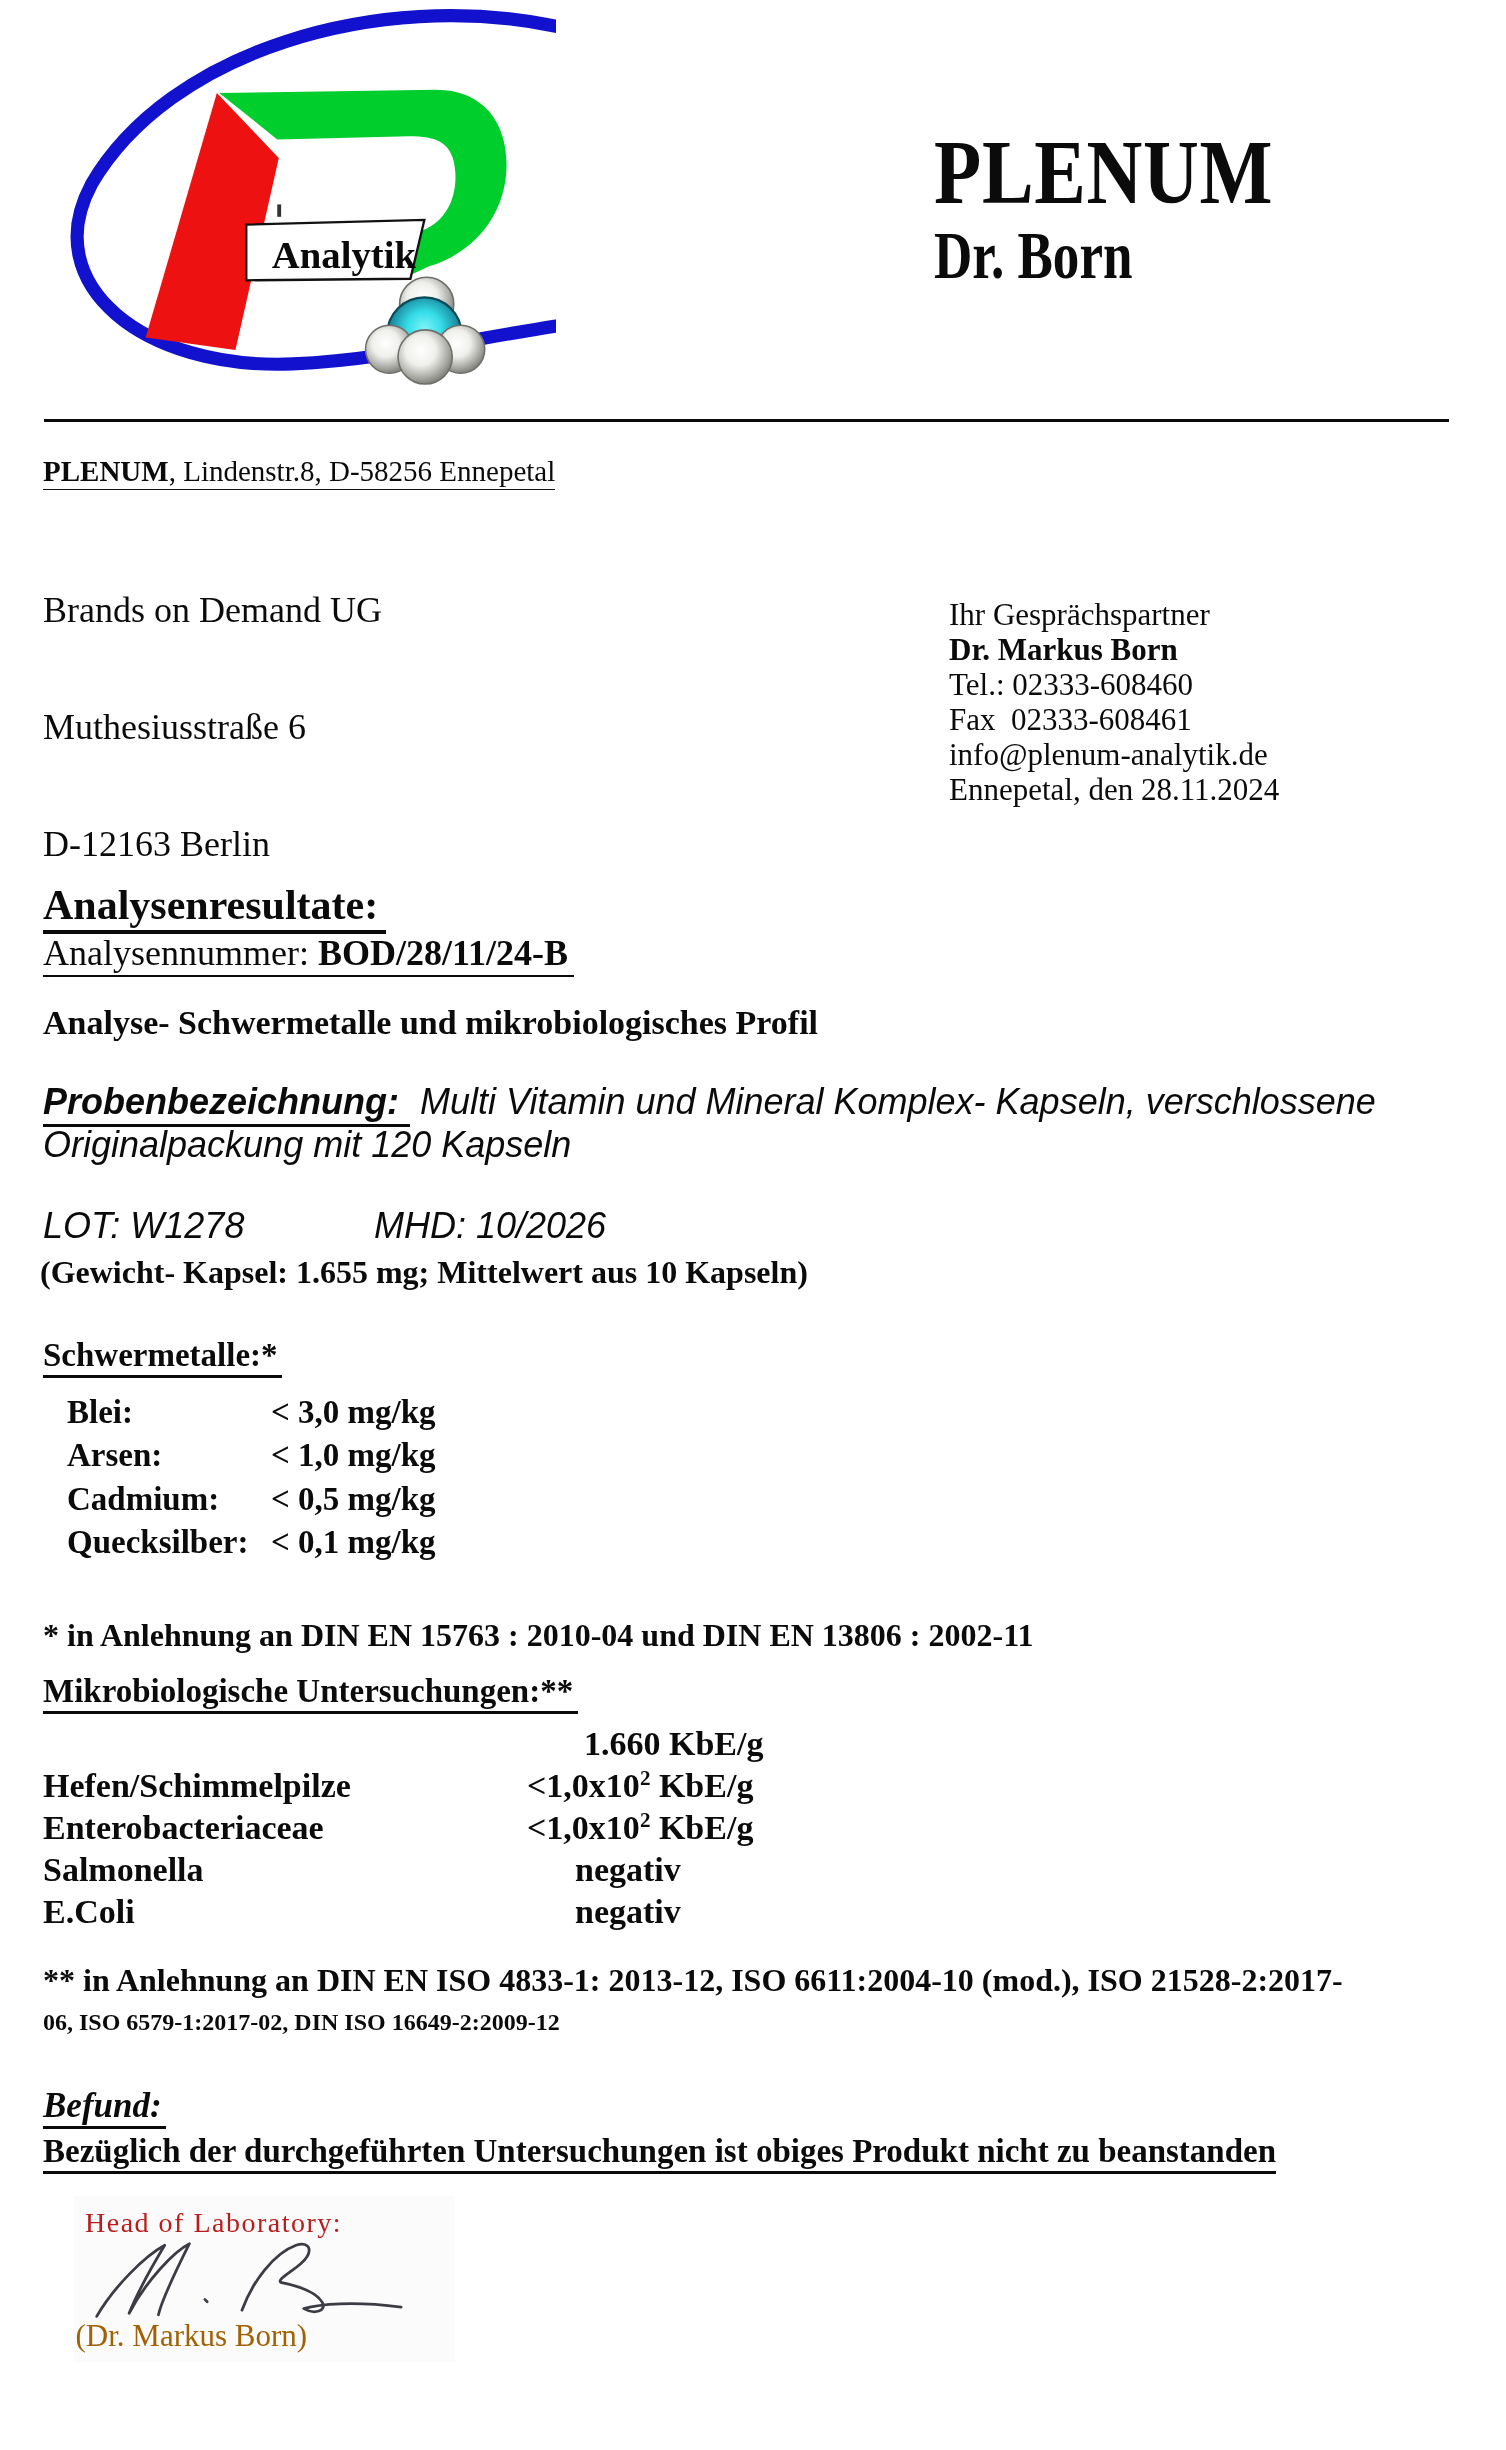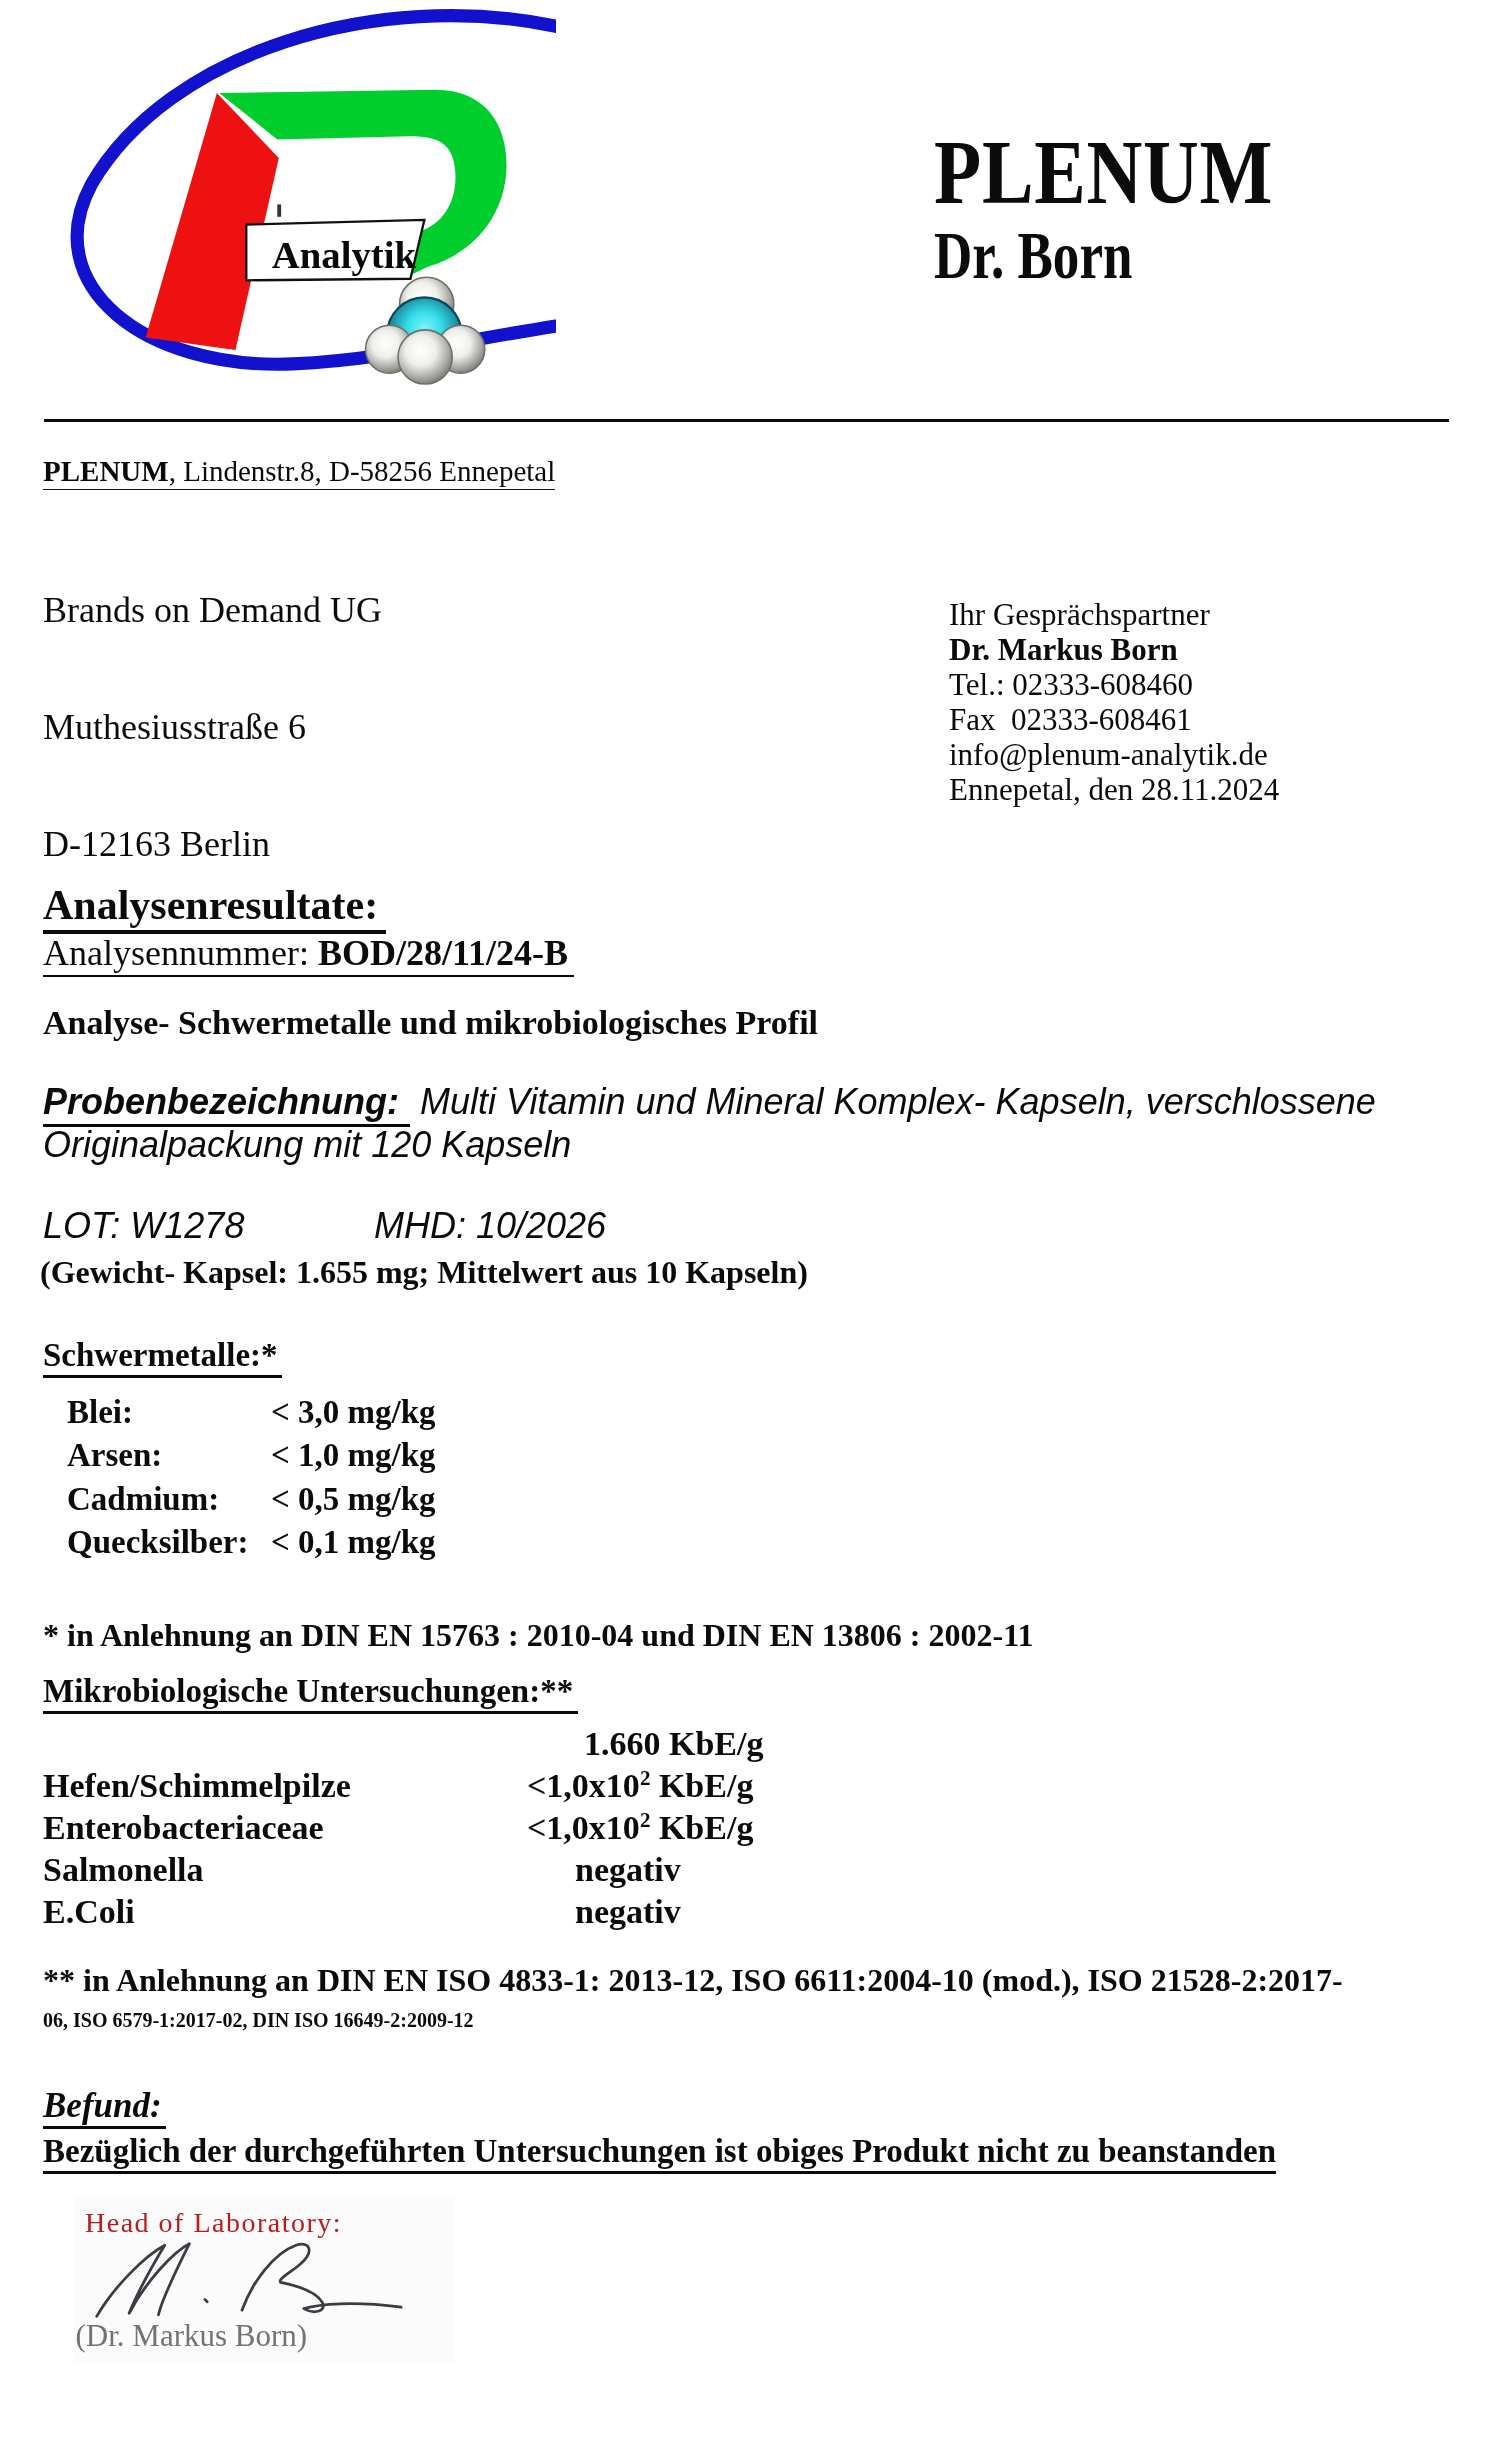--- a/index.html
+++ b/index.html
@@ -76,37 +76,37 @@
     left:43px;top:1674px;font-size:33px;font-weight:bold;line-height:1.08;
     border-bottom:3.9px solid #0a0a0a;padding:0 4.6px 1.5px 0;white-space:nowrap;
   }
   .micro-row{left:0;width:1084px;height:40px;font-size:34px;font-weight:bold;}
   .micro-label{position:absolute;left:43px;white-space:nowrap;}
   .micro-value{position:absolute;white-space:nowrap;}
   .micro-value sup{font-size:0.62em;line-height:0;}
   .v-pos-a{left:584px;} .v-pos-b{left:527px;} .v-pos-c{left:575px;}
 
   .footnote2-l1{left:43px;top:1962px;font-size:32px;font-weight:bold;white-space:nowrap;}
-  .footnote2-l2{left:43px;top:2009px;font-size:20px;font-weight:bold;white-space:nowrap;text-align:center;}
+  .footnote2-l2{left:43px;top:2009px;font-size:24px;font-weight:bold;white-space:nowrap;text-align:center;}
 
   
   .h-befund{
     left:43px;top:2088px;font-size:35px;font-weight:bold;font-style:italic;line-height:1.05;
     border-bottom:3.1px solid #0a0a0a;padding:0 4.6px 1.5px 0;white-space:nowrap;
   }
   .statement{
     left:43px;top:2133px;font-size:33px;font-weight:bold;line-height:1.12;white-space:nowrap;
     border-bottom:3.1px solid #0a0a0a;padding-bottom:1.5px;
   }
 
   
   .sig-block{left:74px;top:2196px;width:381px;height:166px;background:#fbfbfb;}
   .sig-role{position:absolute;left:11px;top:11px;font-size:28px;letter-spacing:1.5px;color:#b91c1c;white-space:nowrap;}
   .sig-svg{position:absolute;left:15.5px;top:40px;}
-  .sig-name{position:absolute;left:1.5px;top:122px;font-size:31px;color:#737373;white-space:nowrap;}
+  .sig-name{position:absolute;left:1.5px;top:122px;font-size:31px;color:#a16207;white-space:nowrap;}
 
   
   .footer{left:43px;top:2379px;font-size:24px;line-height:45px;color:#121212;white-space:pre;}
 </style>
 </head>
 <body>
 
 <div class="page">
 
   <div class="abs logo-wrap">

